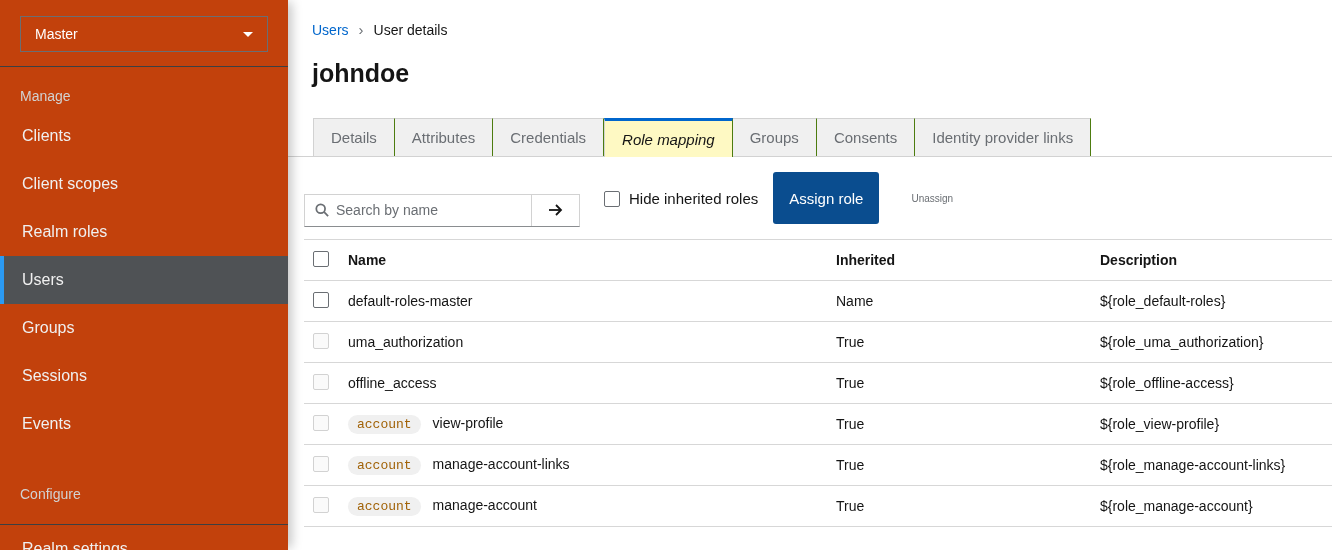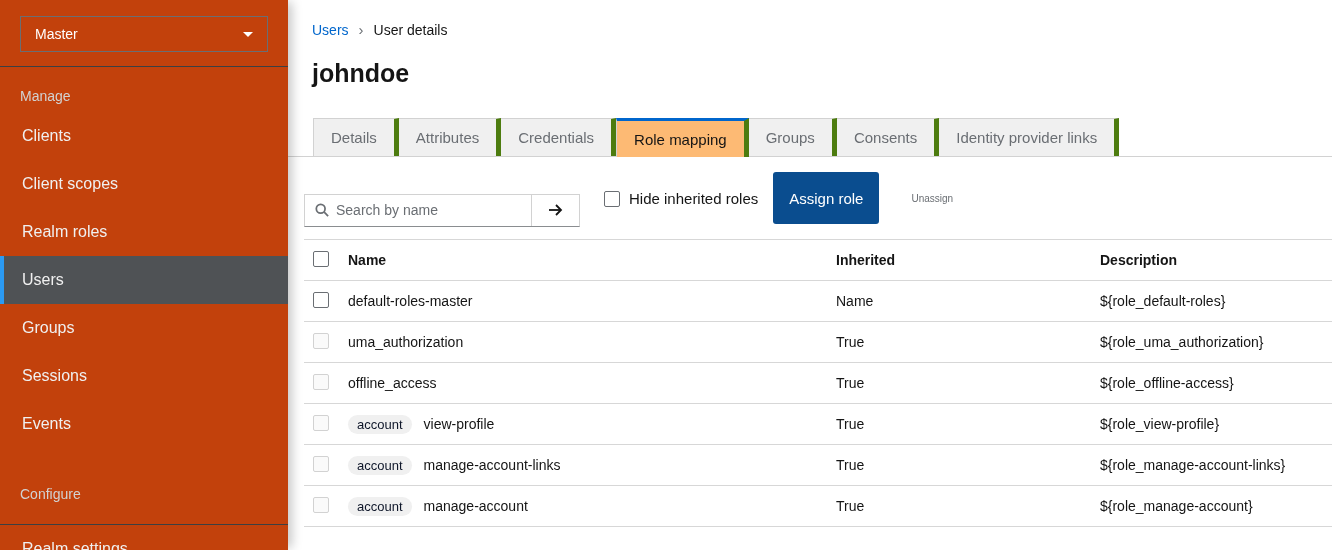--- a/index.html
+++ b/index.html
@@ -54,29 +54,29 @@
   .breadcrumb .current { color: #151515; }
 
   .page-title { margin: 21px 0 0 24px; font-size: 25px; font-weight: 700; color: #151515; }
 
   
   .tabs-wrap { margin-top: 30px; border-bottom: 1px solid #d2d2d2; padding-left: 25px; }
   .tabs { display: flex; }
   .tab {
     height: 38px; padding: 0 17px; display: flex; align-items: center;
     background: #f0f0f0; color: #6a6e73; font-size: 15px; cursor: pointer;
-    border-top: 1px solid #d2d2d2; border-right: 5px solid #4d7c0f;
+    border-top: 1px solid #d2d2d2; border-right: 1px solid #4d7c0f;
     margin-bottom: 0;
   }
   .tab:first-child { border-left: 1px solid #d2d2d2; }
   .tab.active {
-    background: #fdba74; color: #151515;
+    background: #fef9c3; color: #151515;
     border-top: 3px solid #0066cc;
     border-left: 1px solid #d2d2d2;
-    margin-bottom: -1px; height: 39px;
+    margin-bottom: -1px; height: 39px; font-style: italic;
   }
 
   
   .toolbar { display: flex; align-items: center; margin: 24px 0 0 16px; height: 34px; }
   .search-group {
     display: flex; width: 276px; height: 33px; background: #fff;
     border: 1px solid #d2d2d2; border-bottom-color: #8a8d90; margin-top: 24px;
   }
   .search-box { flex: 1; display: flex; align-items: center; padding-left: 10px; gap: 7px; }
   .search-box input {
@@ -117,21 +117,21 @@
   .roles-table col.c-inh   { width: 264px; }
   .roles-table th, .roles-table td {
     height: 41px; text-align: left; vertical-align: middle;
     border-bottom: 1px solid #d7d7d7; padding: 0;
   }
   .roles-table thead th { border-top: 1px solid #d7d7d7; font-weight: 700; }
   .cb-cell { padding-left: 9px !important; }
   .checkbox.cb-disabled { border-color: #d2d2d2; background: #fafafa; cursor: default; }
   .badge {
     display: inline-block; background: #f0f0f0; border-radius: 12px;
-    padding: 2px 9px; font-size: 13px; color: #0f172a; margin-right: 12px;
+    padding: 2px 9px; font-size: 13px; color: #a16207; margin-right: 12px; font-family: Liberation Mono, monospace;
   }
   .icon-svg { display: block; }
 </style>
 </head>
 <body>
 
 <aside class="sidebar">
   <div class="realm-selector">
     <span>Master</span>
     <span class="caret-down"></span>

